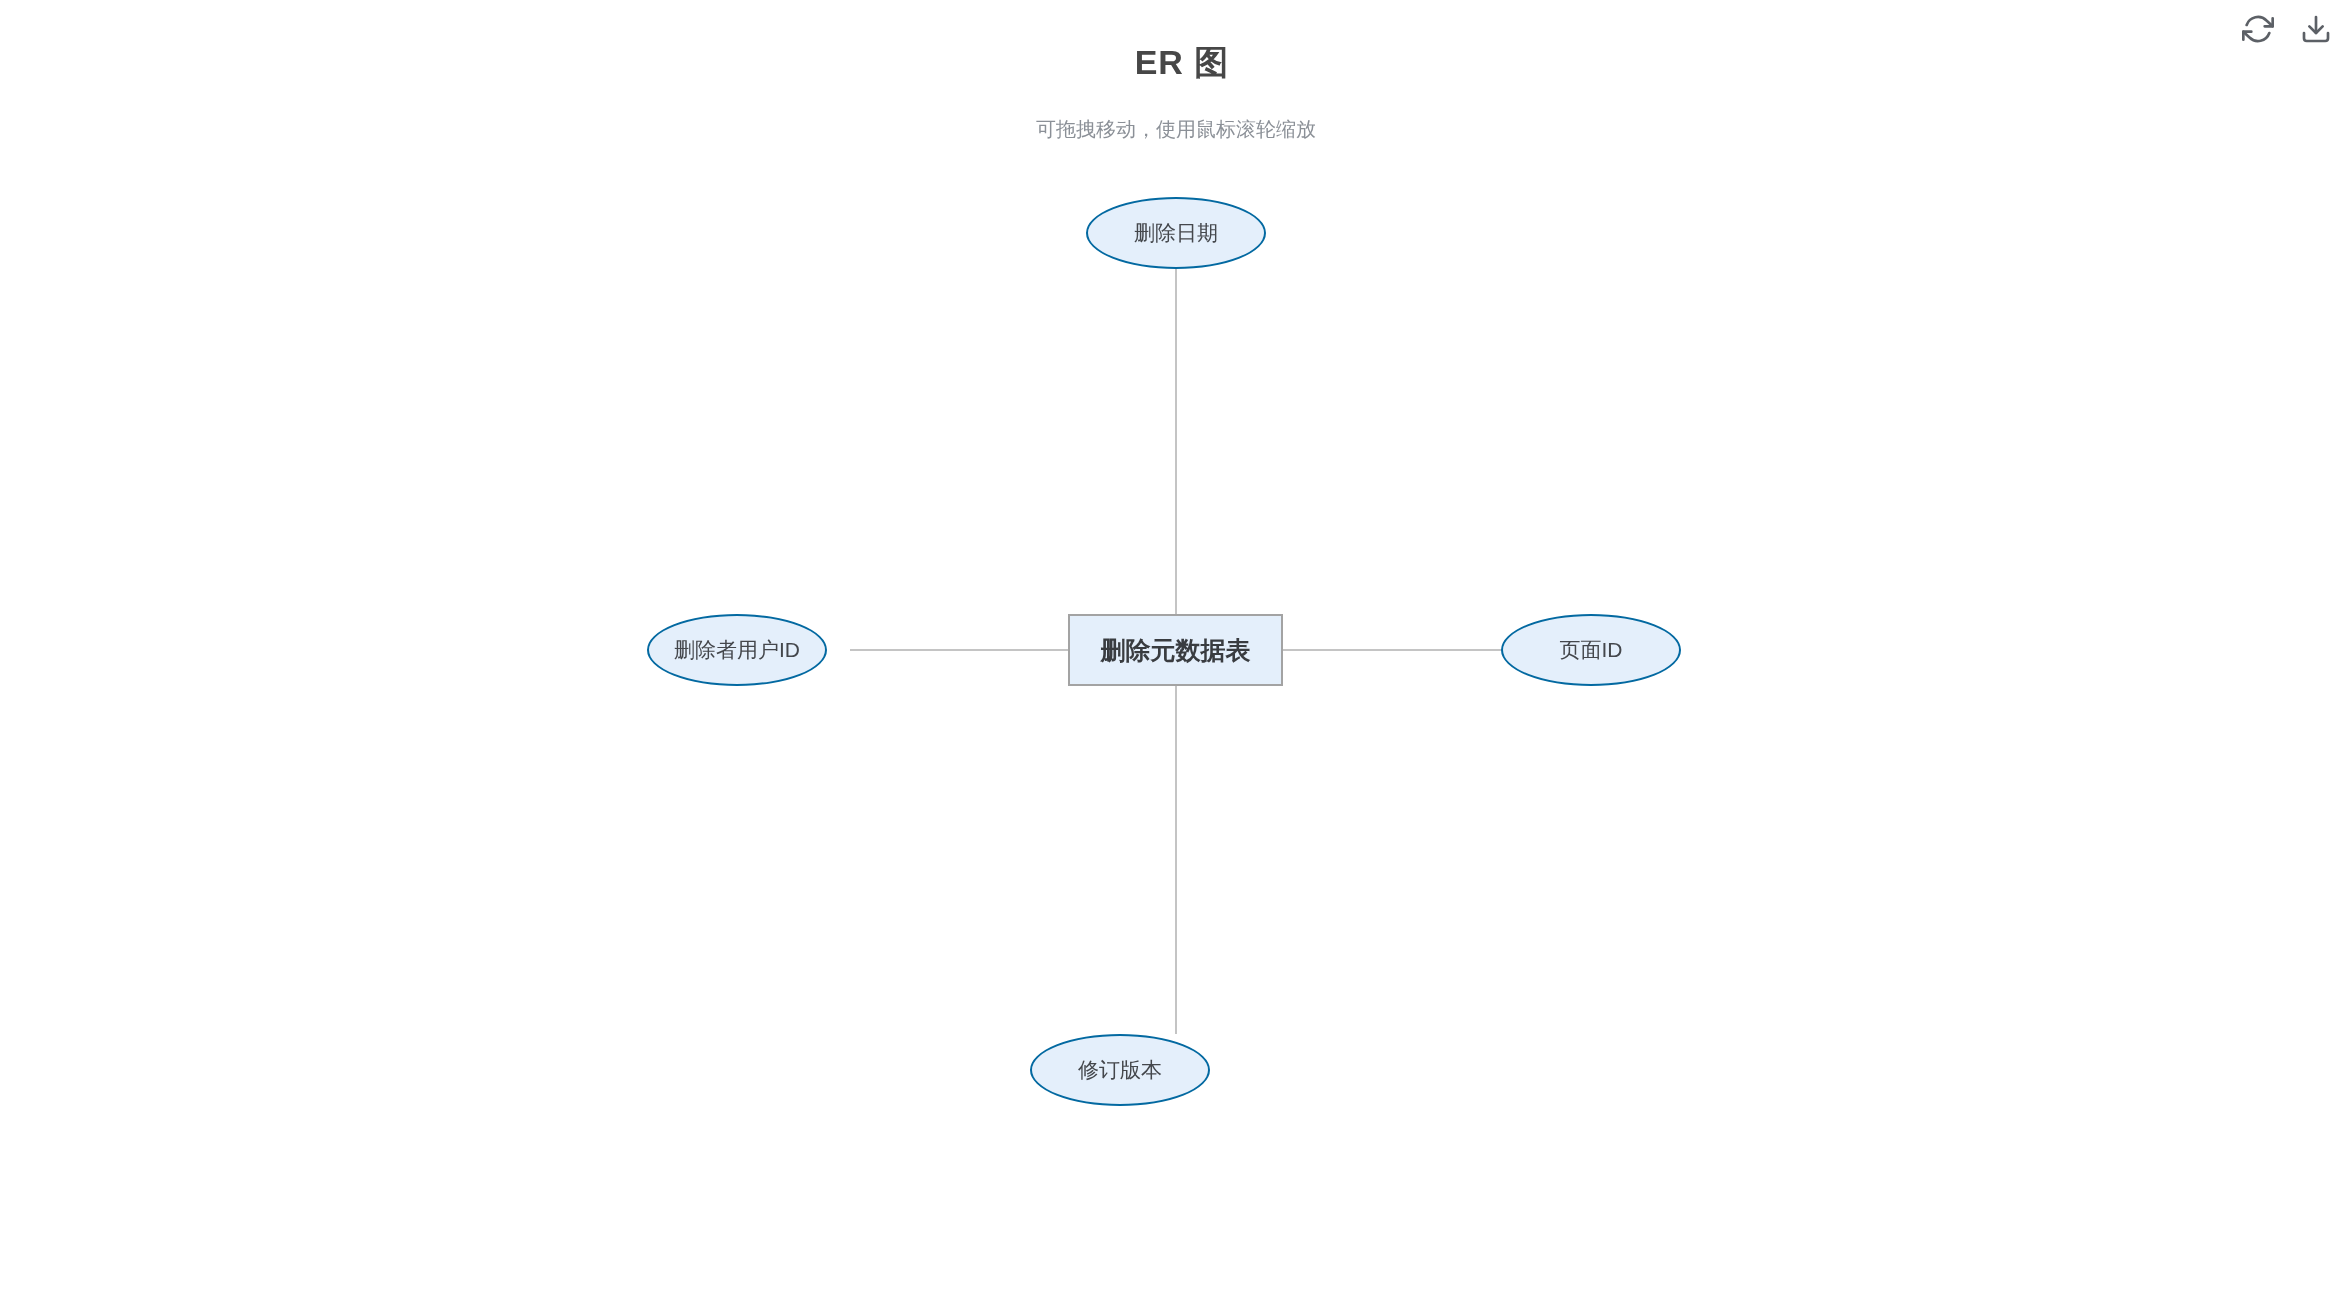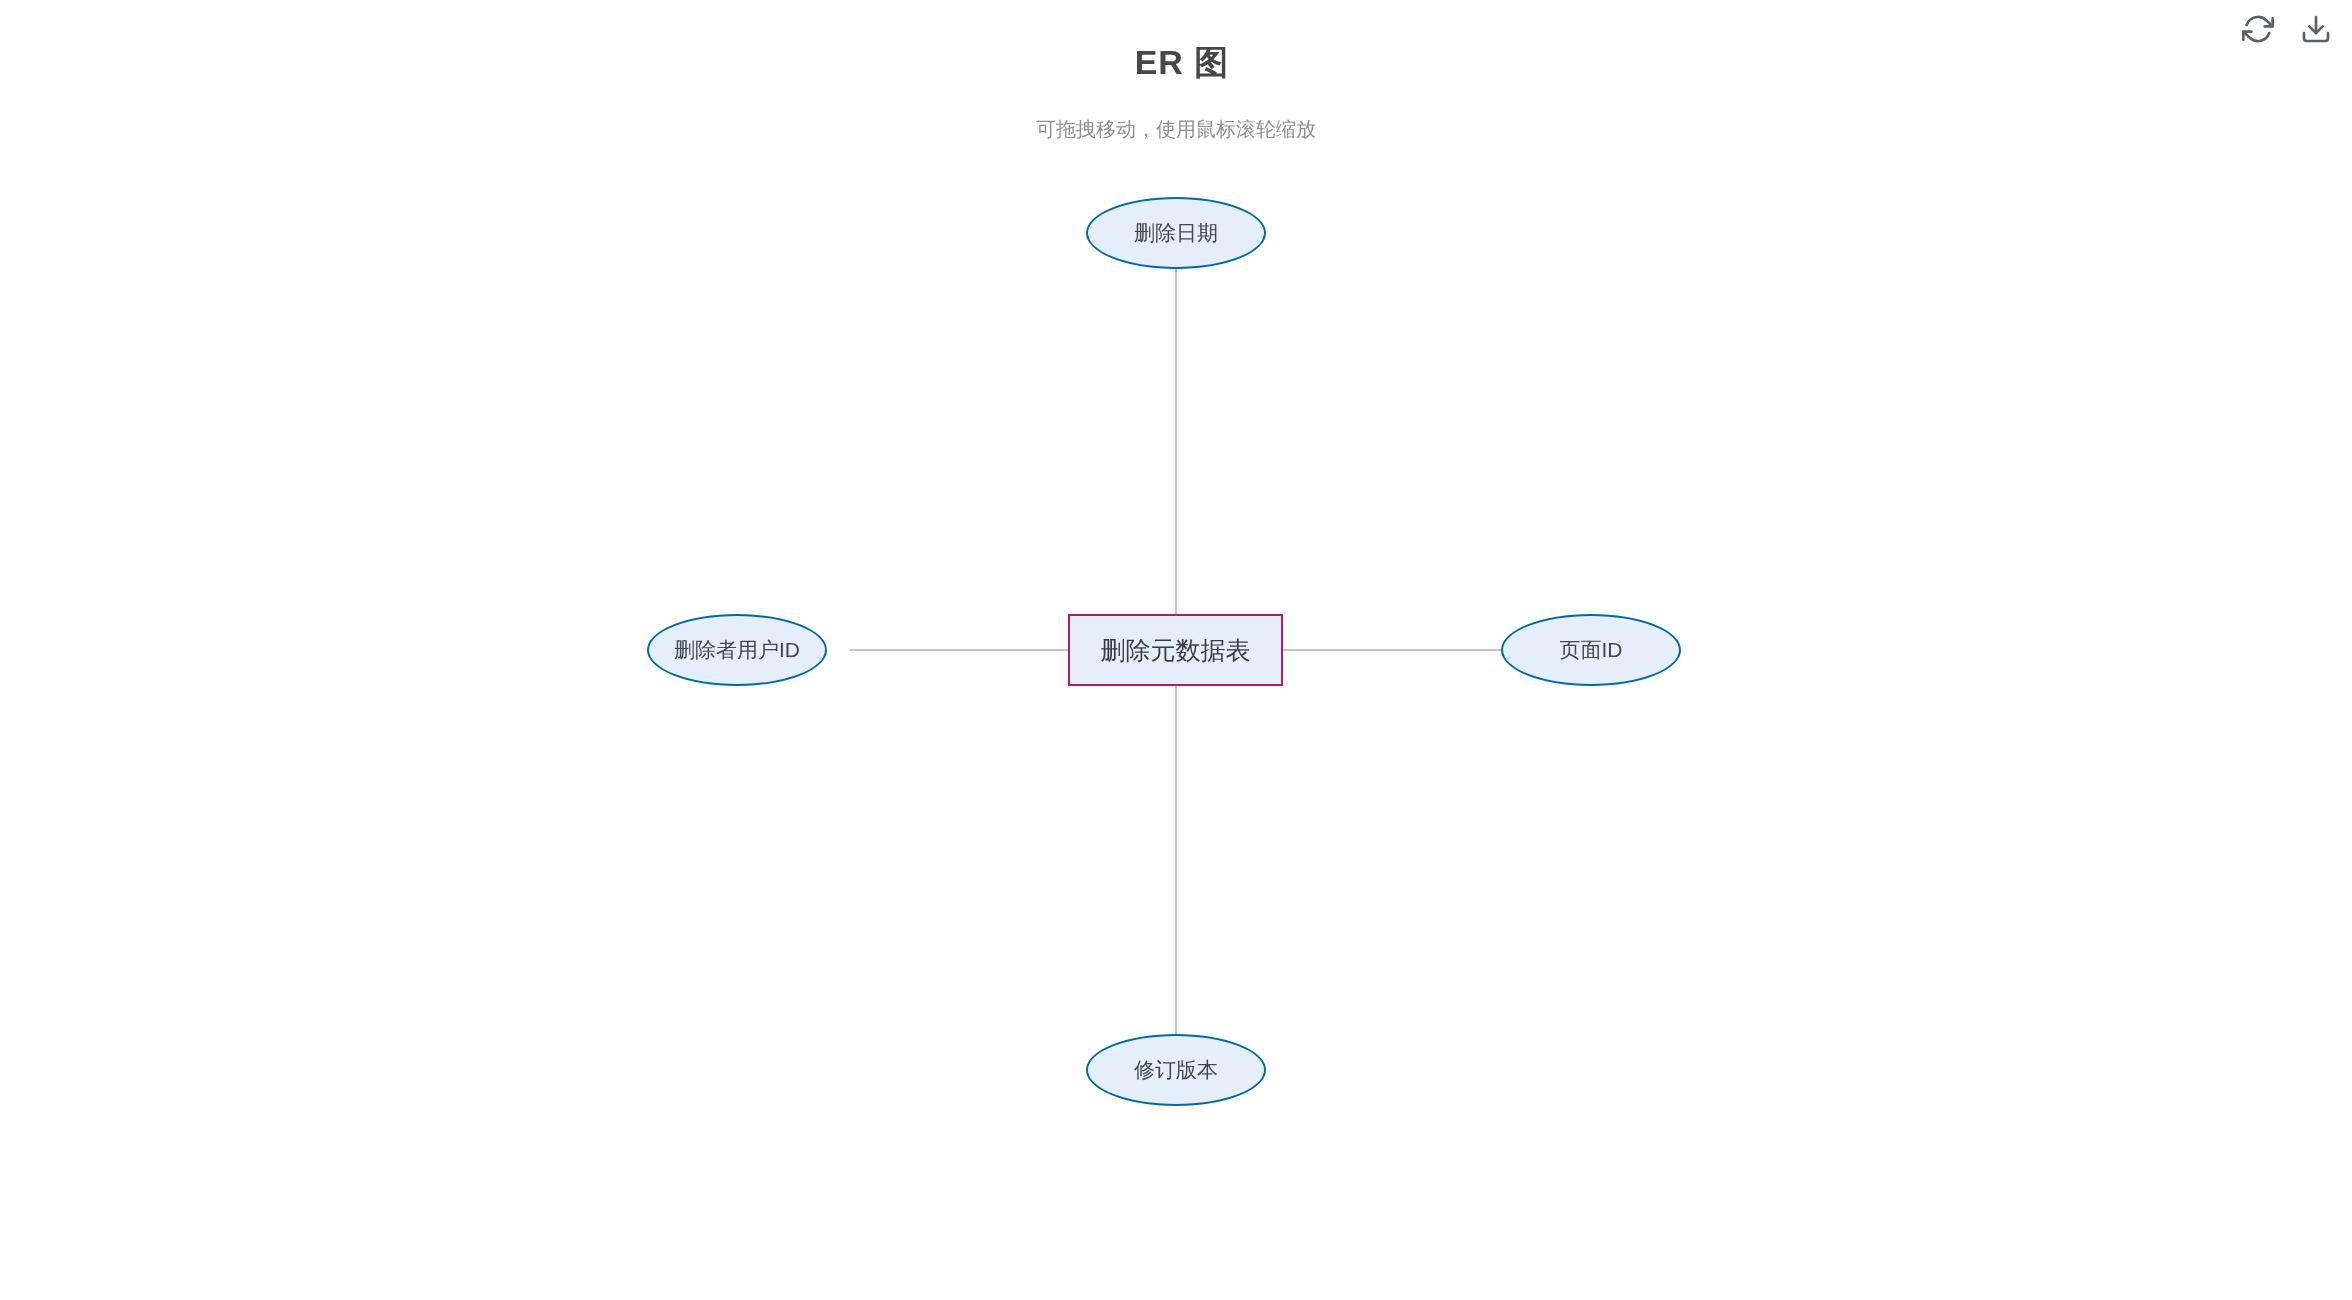--- a/index.html
+++ b/index.html
@@ -88,23 +88,23 @@
     display: flex;
     align-items: center;
     justify-content: center;
     box-sizing: border-box;
     background: #e4effb;
     cursor: move;
   }
   .node.entity {
     width: 215px;
     height: 72px;
-    border: 2px solid #be185d;
+    border: 2px solid #a3a3a3;
     font-size: 25px;
-    font-weight: normal;
+    font-weight: bold;
     color: #393c40;
   }
   .node.attribute {
     width: 180px;
     height: 72px;
     border: 2px solid #0369a1;
     border-radius: 50%;
     font-size: 21px;
     color: #44474c;
   }
@@ -155,18 +155,18 @@
     </div>
 
     <div class="node attribute" style="left:647px; top:614px;justify-content:center;">
       <span>删除者用户ID</span>
     </div>
 
     <div class="node attribute" style="left:1501px; top:614px;">
       <span>页面ID</span>
     </div>
 
-    <div class="node attribute" style="left:1086px; top:1034px;">
+    <div class="node attribute" style="left:1030px; top:1034px;">
       <span>修订版本</span>
     </div>
 
   </div>
 </div>
 
 </body></html>

